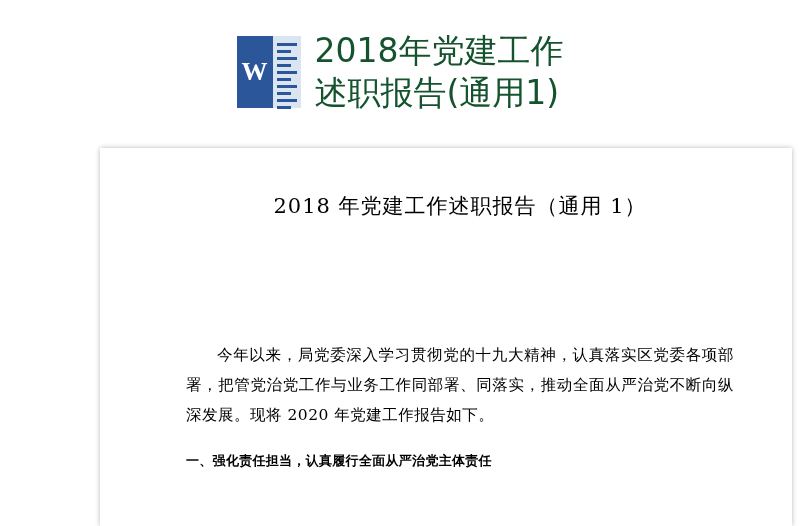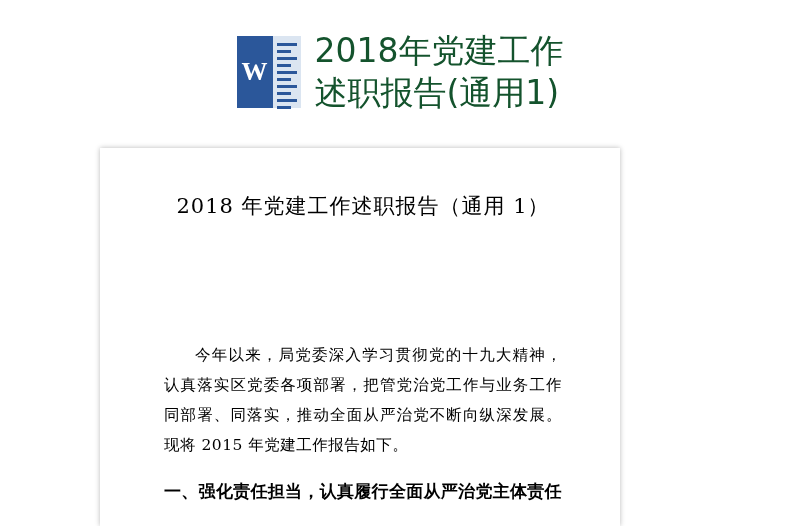--- a/index.html
+++ b/index.html
@@ -83,26 +83,26 @@
     font-family: "DejaVu Sans", sans-serif;
     font-weight: normal;
     white-space: nowrap;
   }
 
   
   .doc-sheet {
     position: absolute;
     left: 100px;
     top: 148px;
-    width: 520px;
+    width: 692px;
     height: 378px;
     background: #ffffff;
     box-shadow: 0 0 5px rgba(0,0,0,0.28);
     box-sizing: border-box;
-    padding: 38px 58px 0 64px;
+    padding: 38px 58px 0 86px;
     overflow: hidden;
   }
   .doc-title {
     text-align: center;
     font-family: "DejaVu Serif", serif;
     font-size: 21px;
     color: #000000;
     letter-spacing: 1px;
     margin-top: 6px;
   }
@@ -116,21 +116,21 @@
     color: #000000;
     text-align: justify;
     text-align-last: left;
     text-indent: 2em;
     margin: 0;
     letter-spacing: 0.5px;
   }
   .doc-heading {
     font-family: "DejaVu Sans", sans-serif;
     font-weight: bold;
-    font-size: 17px;
+    font-size: 13px;
     line-height: 30px;
     color: #000000;
     margin: 16px 0 0 0;
     letter-spacing: 0.3px;
   }
 </style>
 </head>
 <body>
 
 <div class="page">
@@ -158,18 +158,18 @@
     <div class="title-block">
       <div class="title-line">2018年党建工作</div>
       <div class="title-line">述职报告(通用1)</div>
     </div>
 
   </div>
 
   <div class="doc-sheet">
     <div class="doc-title">2018 年党建工作述职报告（通用 1）</div>
     <div class="doc-body">
-      <p class="doc-para">今年以来，局党委深入学习贯彻党的十九大精神，认真落实区党委各项部署，把管党治党工作与业务工作同部署、同落实，推动全面从严治党不断向纵深发展。现将 2015 年党建工作报告如下。</p>
+      <p class="doc-para">今年以来，局党委深入学习贯彻党的十九大精神，认真落实区党委各项部署，把管党治党工作与业务工作同部署、同落实，推动全面从严治党不断向纵深发展。现将 2020 年党建工作报告如下。</p>
       <p class="doc-heading">一、强化责任担当，认真履行全面从严治党主体责任</p>
     </div>
   </div>
 
 </div>
 
 </body></html>

